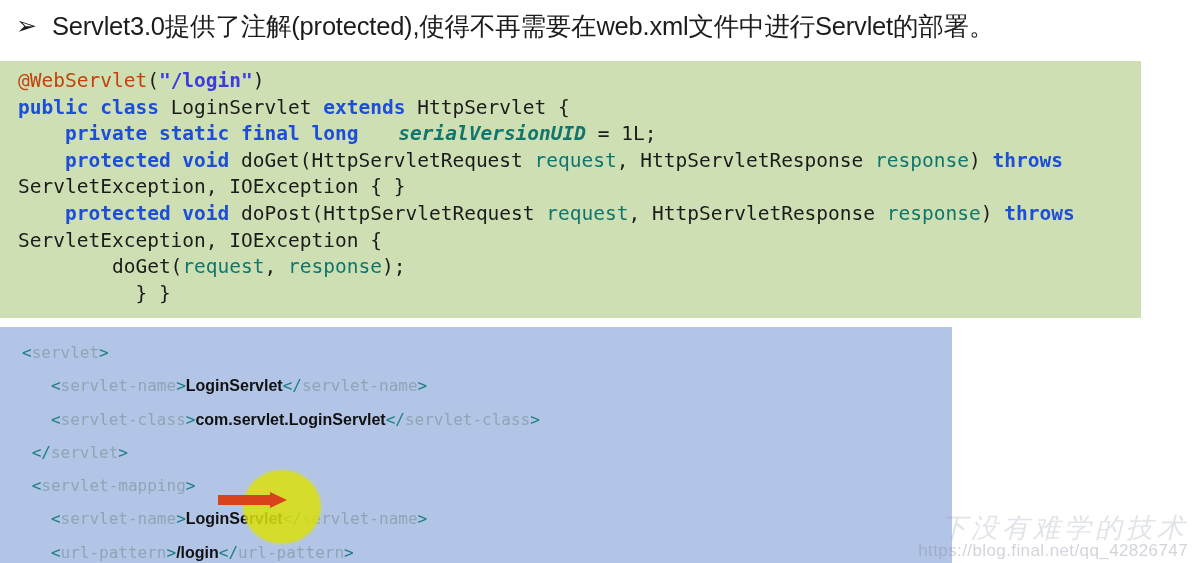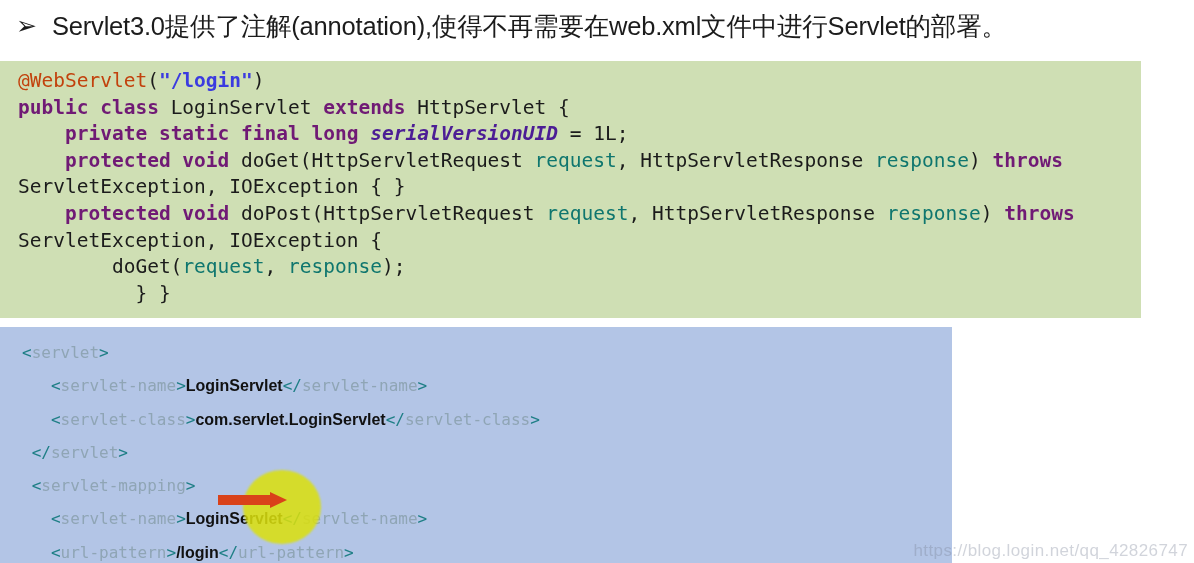--- a/index.html
+++ b/index.html
@@ -66,22 +66,22 @@
     top: 61px;
     width: 1141px;
     height: 257px;
     background: #cfdfb4;
     padding: 7px 0 0 18px;
     font-size: 19.5px;
   }
   .j-plain    { color: #1b1b1b; }
   .j-annot    { color: #c2410c; }
   .j-string   { color: #3b3be0; font-weight: bold; }
-  .j-keyword  { color: #701a75; font-weight: bold; }
-  .j-field    { color: #4c1d95; font-weight: bold; font-style: italic; }
+  .j-keyword  { color: #1d4ed8; font-weight: bold; }
+  .j-field    { color: #0f766e; font-weight: bold; font-style: italic; margin-left: 28px; }
   .j-param    { color: #0f766e; }
 
   
   #xml-code-block {
     left: 0;
     top: 327px;
     width: 952px;
     height: 264px;
     background: #b3c5e6;
     padding: 9px 0 0 22px;
@@ -162,30 +162,31 @@
     letter-spacing: 0.4px;
     line-height: 1.1;
     white-space: nowrap;
   }
 </style>
 </head>
 <body>
 
 <div id="heading-line">
   <span id="bullet-arrow-icon">➢</span>
-  <span id="heading-text">Servlet3.0提供了注解(annotation),使得不再需要在web.xml文件中进行Servlet的部署。</span>
+  <span id="heading-text">Servlet3.0提供了注解(protected),使得不再需要在web.xml文件中进行Servlet的部署。</span>
 </div>
 
 <div id="java-code-block" class="code-block"><div class="code-line"><span class="j-annot">@WebServlet</span><span class="j-plain">(</span><span class="j-string">"/login"</span><span class="j-plain">)</span></div><div class="code-line"><span class="j-keyword">public class </span><span class="j-plain">LoginServlet </span><span class="j-keyword">extends </span><span class="j-plain">HttpServlet {</span></div><div class="code-line"><span class="j-plain">    </span><span class="j-keyword">private static final long </span><span class="j-field">serialVersionUID</span><span class="j-plain"> = 1L;</span></div><div class="code-line"><span class="j-plain">    </span><span class="j-keyword">protected void </span><span class="j-plain">doGet(HttpServletRequest </span><span class="j-param">request</span><span class="j-plain">, HttpServletResponse </span><span class="j-param">response</span><span class="j-plain">) </span><span class="j-keyword">throws</span></div><div class="code-line"><span class="j-plain">ServletException, IOException { }</span></div><div class="code-line"><span class="j-plain">    </span><span class="j-keyword">protected void </span><span class="j-plain">doPost(HttpServletRequest </span><span class="j-param">request</span><span class="j-plain">, HttpServletResponse </span><span class="j-param">response</span><span class="j-plain">) </span><span class="j-keyword">throws</span></div><div class="code-line"><span class="j-plain">ServletException, IOException {</span></div><div class="code-line"><span class="j-plain">        doGet(</span><span class="j-param">request</span><span class="j-plain">, </span><span class="j-param">response</span><span class="j-plain">);</span></div><div class="code-line"><span class="j-plain">          } }</span></div></div>
 
 <div id="xml-code-block" class="code-block"><div class="code-line"><span class="x-bracket">&lt;</span><span class="x-tag">servlet</span><span class="x-bracket">&gt;</span></div><div class="code-line"><span class="x-bracket">   &lt;</span><span class="x-tag">servlet-name</span><span class="x-bracket">&gt;</span><span class="x-text">LoginServlet</span><span class="x-bracket">&lt;/</span><span class="x-tag">servlet-name</span><span class="x-bracket">&gt;</span></div><div class="code-line"><span class="x-bracket">   &lt;</span><span class="x-tag">servlet-class</span><span class="x-bracket">&gt;</span><span class="x-text">com.servlet.LoginServlet</span><span class="x-bracket">&lt;/</span><span class="x-tag">servlet-class</span><span class="x-bracket">&gt;</span></div><div class="code-line"><span class="x-bracket"> &lt;/</span><span class="x-tag">servlet</span><span class="x-bracket">&gt;</span></div><div class="code-line"><span class="x-bracket"> &lt;</span><span class="x-tag">servlet-mapping</span><span class="x-bracket">&gt;</span></div><div class="code-line"><span class="x-bracket">   &lt;</span><span class="x-tag">servlet-name</span><span class="x-bracket">&gt;</span><span class="x-text">LoginServlet</span><span class="x-bracket">&lt;/</span><span class="x-tag">servlet-name</span><span class="x-bracket">&gt;</span></div><div class="code-line"><span class="x-bracket">   &lt;</span><span class="x-tag">url-pattern</span><span class="x-bracket">&gt;</span><span class="x-text">/login</span><span class="x-bracket">&lt;/</span><span class="x-tag">url-pattern</span><span class="x-bracket">&gt;</span></div></div>
 
 <div id="annotation-layer">
   <div id="yellow-highlight-blob"></div>
   <div id="red-arrow-annotation">
     <div class="shaft"></div>
     <div class="head"></div>
   </div>
 </div>
 
 <div id="watermark">
-  <div id="watermark-url">https://blog.login.net/qq_42826747</div>
+  <div id="watermark-cn">下没有难学的技术</div>
+  <div id="watermark-url">https://blog.final.net/qq_42826747</div>
 </div>
 
 </body></html>

